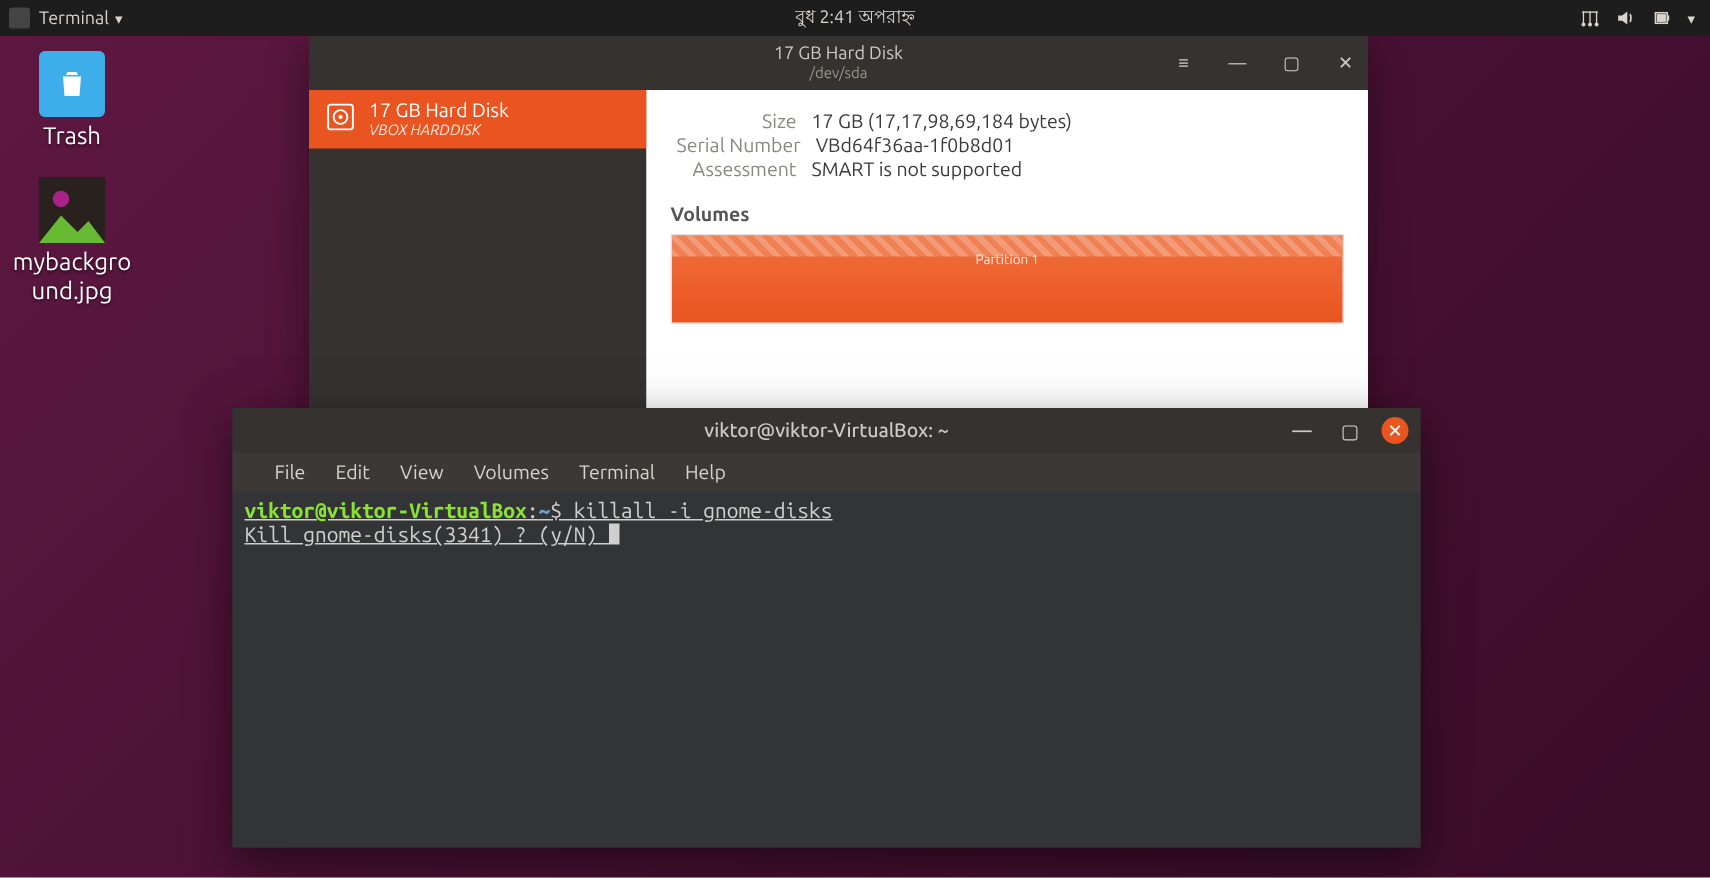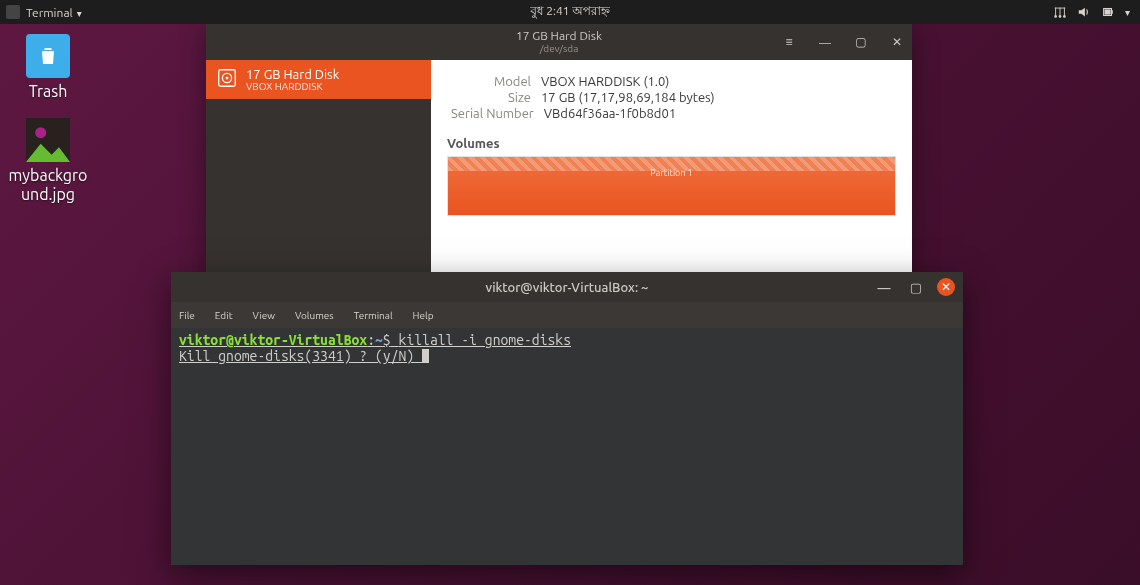--- a/index.html
+++ b/index.html
@@ -58,58 +58,58 @@
   .disks-titlebar .btn-min { right:72px;}
   .disks-titlebar .btn-max { right:36px;}
   .disks-titlebar .btn-close { right:0;}
   .disks-body { flex:1; display:flex; min-height:0;}
   .disks-sidebar { width:225px; background:#35322f; }
   .disk-item { display:flex; gap:8px; padding:7px 10px; align-items:flex-start; }
   .disk-item.active { background:#e95420; color:#fff;}
   .disk-item .disk-svg { width:22px; height:22px; flex-shrink:0;}
   .disk-item .disk-svg svg { width:22px; height:22px; }
   .disk-item .name { font-size:13px; line-height:1.1;}
-  .disk-item .sub { font-size:10px; opacity:.85;}
+  .disk-item .sub { font-size:10px; opacity:.85;font-style:italic;}
   .disk-item.inactive { color:#cfc9c3;}
   .disks-main { flex:1; display:flex; flex-direction:column; background:#fff;}
   .info-table { padding:12px 20px 8px 20px; font-size:13px;}
   .info-row { display:flex; margin:2px 0;}
   .info-row .k { min-width:90px; text-align:right; padding-right:10px; color:#8a8782;}
   .info-row .v { color:#3a3a3a;}
   .volumes-label { padding:6px 16px 6px 16px; font-size:13px; font-weight:600; color:#555;}
   .volumes-box { margin:0 16px 16px 16px; display:flex; height:60px; border:1px solid #e5e0db;}
   .vol { flex:1; display:flex; flex-direction:column; align-items:center; justify-content:flex-start;
          font-size:10px; color:#fff; padding-bottom:20px; position:relative;}
   .vol.primary { background:linear-gradient(#f06f3e,#e95420);}
   .vol.primary::before { content:""; position:absolute; top:0; left:0; right:0; height:14px; background:repeating-linear-gradient(45deg,#f39a76,#f39a76 4px,#f08155 4px,#f08155 8px);}
   .vol.swap { background:#fff; color:#aaa;}
   .vol .vl1 { font-size:10px;}
   .vol .vl2 { font-size:9px; opacity:.85;}
 
   
   .term-window {
-    position:absolute; left:171px; top:272px; width:792px; height:293px;
+    position:absolute; left:155px; top:272px; width:792px; height:293px;
     background:#2d2a2e; box-shadow:0 10px 30px rgba(0,0,0,.5);
     display:flex; flex-direction:column;
   }
   .term-titlebar {
     height:30px; background:#35322f; color:#cfc9c3; font-size:13px; font-weight:500;
     display:flex; align-items:center; justify-content:center; position:relative;
   }
   .term-titlebar .winbtn {
     position:absolute; top:0; height:30px; width:30px;
     display:flex; align-items:center; justify-content:center; cursor:pointer;
   }
   .term-titlebar .btn-min { right:64px;}
   .term-titlebar .btn-max { right:32px;}
   .term-titlebar .btn-close { right:2px;}
   .term-titlebar .btn-close span { background:#e95420; width:18px; height:18px; border-radius:50%; display:flex; align-items:center; justify-content:center; color:#fff; font-size:12px;}
   .term-menubar {
     height:26px; background:#3b3835; display:flex; align-items:center; gap:4px;
-    padding:0 0; font-size:10px; color:#d7d2cb;
+    padding:0 20px; font-size:13px; color:#d7d2cb;
   }
   .term-menubar span { padding:2px 8px; cursor:pointer;}
   .term-body {
     flex:1; background:#300a24; background:#2d0922; background:#300a24;
     font-family: "Ubuntu Mono", Consolas, monospace;
     font-size:14px; padding:4px 8px; color:#d0cfcc; white-space:pre;
   }
   .term-body { background:#300a24; }
   .term-body { background:#300a24; }
   .term-body { background:#300a24;text-decoration:underline; }
@@ -196,31 +196,31 @@
             </svg></div>
         <div>
           <div class="name">17 GB Hard Disk</div>
           <div class="sub">VBOX HARDDISK</div>
         </div>
       </div>
     </div>
     <div class="disks-main">
       <div class="info-table">
         <div class="info-row">
-            <div class="k">Model</div>
-            <div class="v">VBOX HARDDISK (1.0)</div>
-          </div>
-        <div class="info-row">
             <div class="k">Size</div>
             <div class="v">17 GB (17,17,98,69,184 bytes)</div>
           </div>
         <div class="info-row">
             <div class="k">Serial Number</div>
             <div class="v">VBd64f36aa-1f0b8d01</div>
           </div>
+        <div class="info-row">
+            <div class="k">Assessment</div>
+            <div class="v">SMART is not supported</div>
+          </div>
       </div>
       <div class="volumes-label">Volumes</div>
       <div class="volumes-box">
         <div class="vol primary" style="flex:3;">
           <div class="vl1">Filesystem</div>
           <div class="vl2">Partition 1</div>
         </div>
       </div>
     </div>
   </div>

